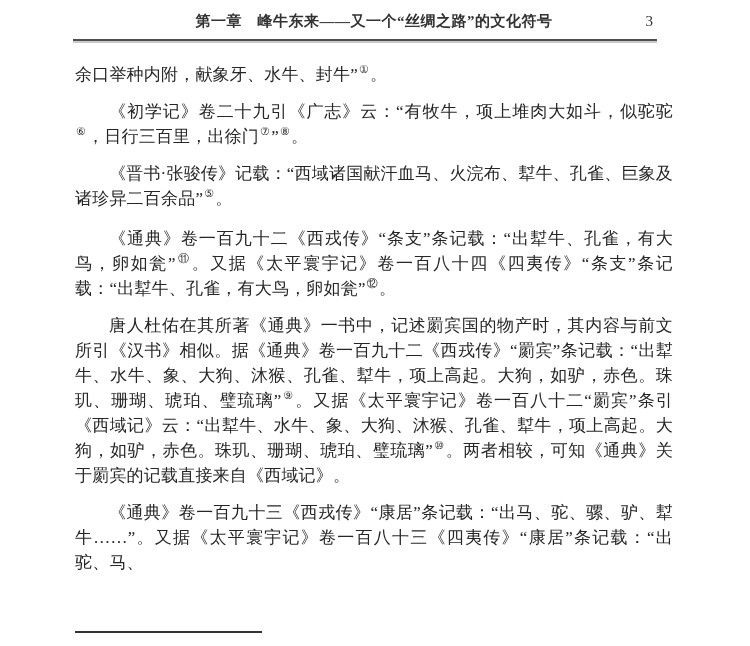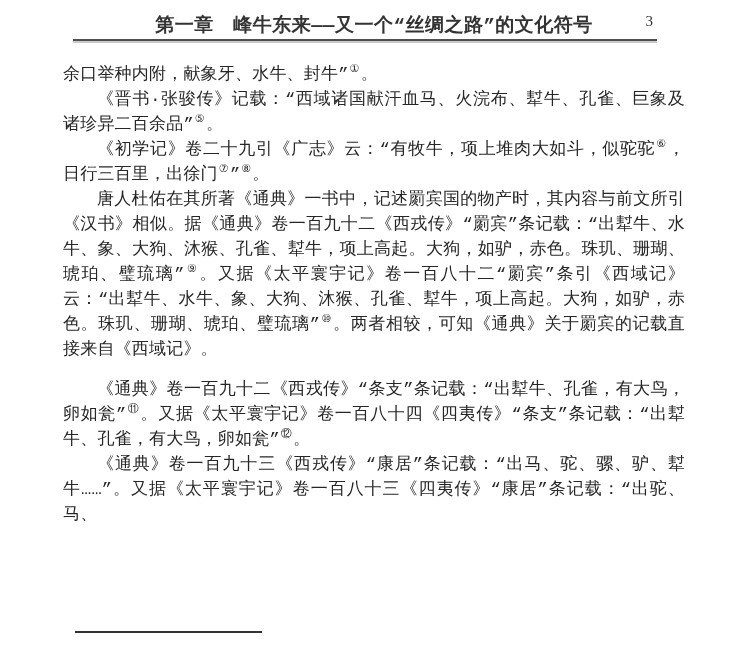--- a/index.html
+++ b/index.html
@@ -18,26 +18,25 @@
     box-sizing: border-box;
     padding: 12px 65px 0 63px;
   }
   .running-head {
     position: relative;
     height: 22px;
   }
   .chapter-title {
     display: block;
     text-align: center;
-    font-size: 19px;
+    font-size: 15px;
     font-weight: bold;
     letter-spacing: 0.5px;
     color: var(--header-color, #333333);
     white-space: nowrap;
-    font-family: Liberation Mono, monospace;
   }
   .page-number {
     position: absolute;
     right: 32px;
     top: 1px;
     font-size: 15px;
     color: var(--header-color, #333333);
   }
   .header-rule {
     height: 2px;
@@ -47,23 +46,22 @@
   }
   .body-text {
     margin-top: 21px;
     font-size: 17px;
     line-height: 25px;
     text-align: justify;
     text-justify: inter-ideograph;
     letter-spacing: 0.2px;
   }
   .para {
-    margin: 0;
+    margin: 12px;
     padding: 0;
-    font-family: Liberation Mono, monospace;
   }
   .para.indent { text-indent: 2em; }
   .para.spaced { margin-top: 15px; }
   sup.fn {
     font-size: 11px;
     line-height: 0;
     vertical-align: super;
     margin: 0 1px;
     color: var(--text-color, #262626);
   }
@@ -81,21 +79,21 @@
 
 <div class="page">
   <div class="running-head">
     <span class="chapter-title">第一章　峰牛东来——又一个“丝绸之路”的文化符号</span>
     <span class="page-number">3</span>
   </div>
   <div class="header-rule"></div>
 
   <div class="body-text">
       <p class="para">余口举种内附，献象牙、水牛、封牛”<sup class="fn">①</sup>。</p>
+      <p class="para indent">《初学记》卷二十九引《广志》云：“有牧牛，项上堆肉大如斗，似驼驼<sup class="fn">⑥</sup>，日行三百里，出徐门<sup class="fn">⑦</sup>”<sup class="fn">⑧</sup>。</p>
       <p class="para indent">《晋书·张骏传》记载：“西域诸国献汗血马、火浣布、犎牛、孔雀、巨象及诸珍异二百余品”<sup class="fn">⑤</sup>。</p>
-      <p class="para indent">《初学记》卷二十九引《广志》云：“有牧牛，项上堆肉大如斗，似驼驼<sup class="fn">⑥</sup>，日行三百里，出徐门<sup class="fn">⑦</sup>”<sup class="fn">⑧</sup>。</p>
+      <p class="para indent spaced">《通典》卷一百九十二《西戎传》“条支”条记载：“出犎牛、孔雀，有大鸟，卵如瓮”<sup class="fn">⑪</sup>。又据《太平寰宇记》卷一百八十四《四夷传》“条支”条记载：“出犎牛、孔雀，有大鸟，卵如瓮”<sup class="fn">⑫</sup>。</p>
       <p class="para indent">唐人杜佑在其所著《通典》一书中，记述罽宾国的物产时，其内容与前文所引《汉书》相似。据《通典》卷一百九十二《西戎传》“罽宾”条记载：“出犎牛、水牛、象、大狗、沐猴、孔雀、犎牛，项上高起。大狗，如驴，赤色。珠玑、珊瑚、琥珀、璧琉璃”<sup class="fn">⑨</sup>。又据《太平寰宇记》卷一百八十二“罽宾”条引《西域记》云：“出犎牛、水牛、象、大狗、沐猴、孔雀、犎牛，项上高起。大狗，如驴，赤色。珠玑、珊瑚、琥珀、璧琉璃”<sup class="fn">⑩</sup>。两者相较，可知《通典》关于罽宾的记载直接来自《西域记》。</p>
-      <p class="para indent spaced">《通典》卷一百九十二《西戎传》“条支”条记载：“出犎牛、孔雀，有大鸟，卵如瓮”<sup class="fn">⑪</sup>。又据《太平寰宇记》卷一百八十四《四夷传》“条支”条记载：“出犎牛、孔雀，有大鸟，卵如瓮”<sup class="fn">⑫</sup>。</p>
       <p class="para indent">《通典》卷一百九十三《西戎传》“康居”条记载：“出马、驼、骡、驴、犎牛……”。又据《太平寰宇记》卷一百八十三《四夷传》“康居”条记载：“出驼、马、</p>
     </div>
 
   <div class="footnote-rule"></div>
 </div>
 
 </body></html>

